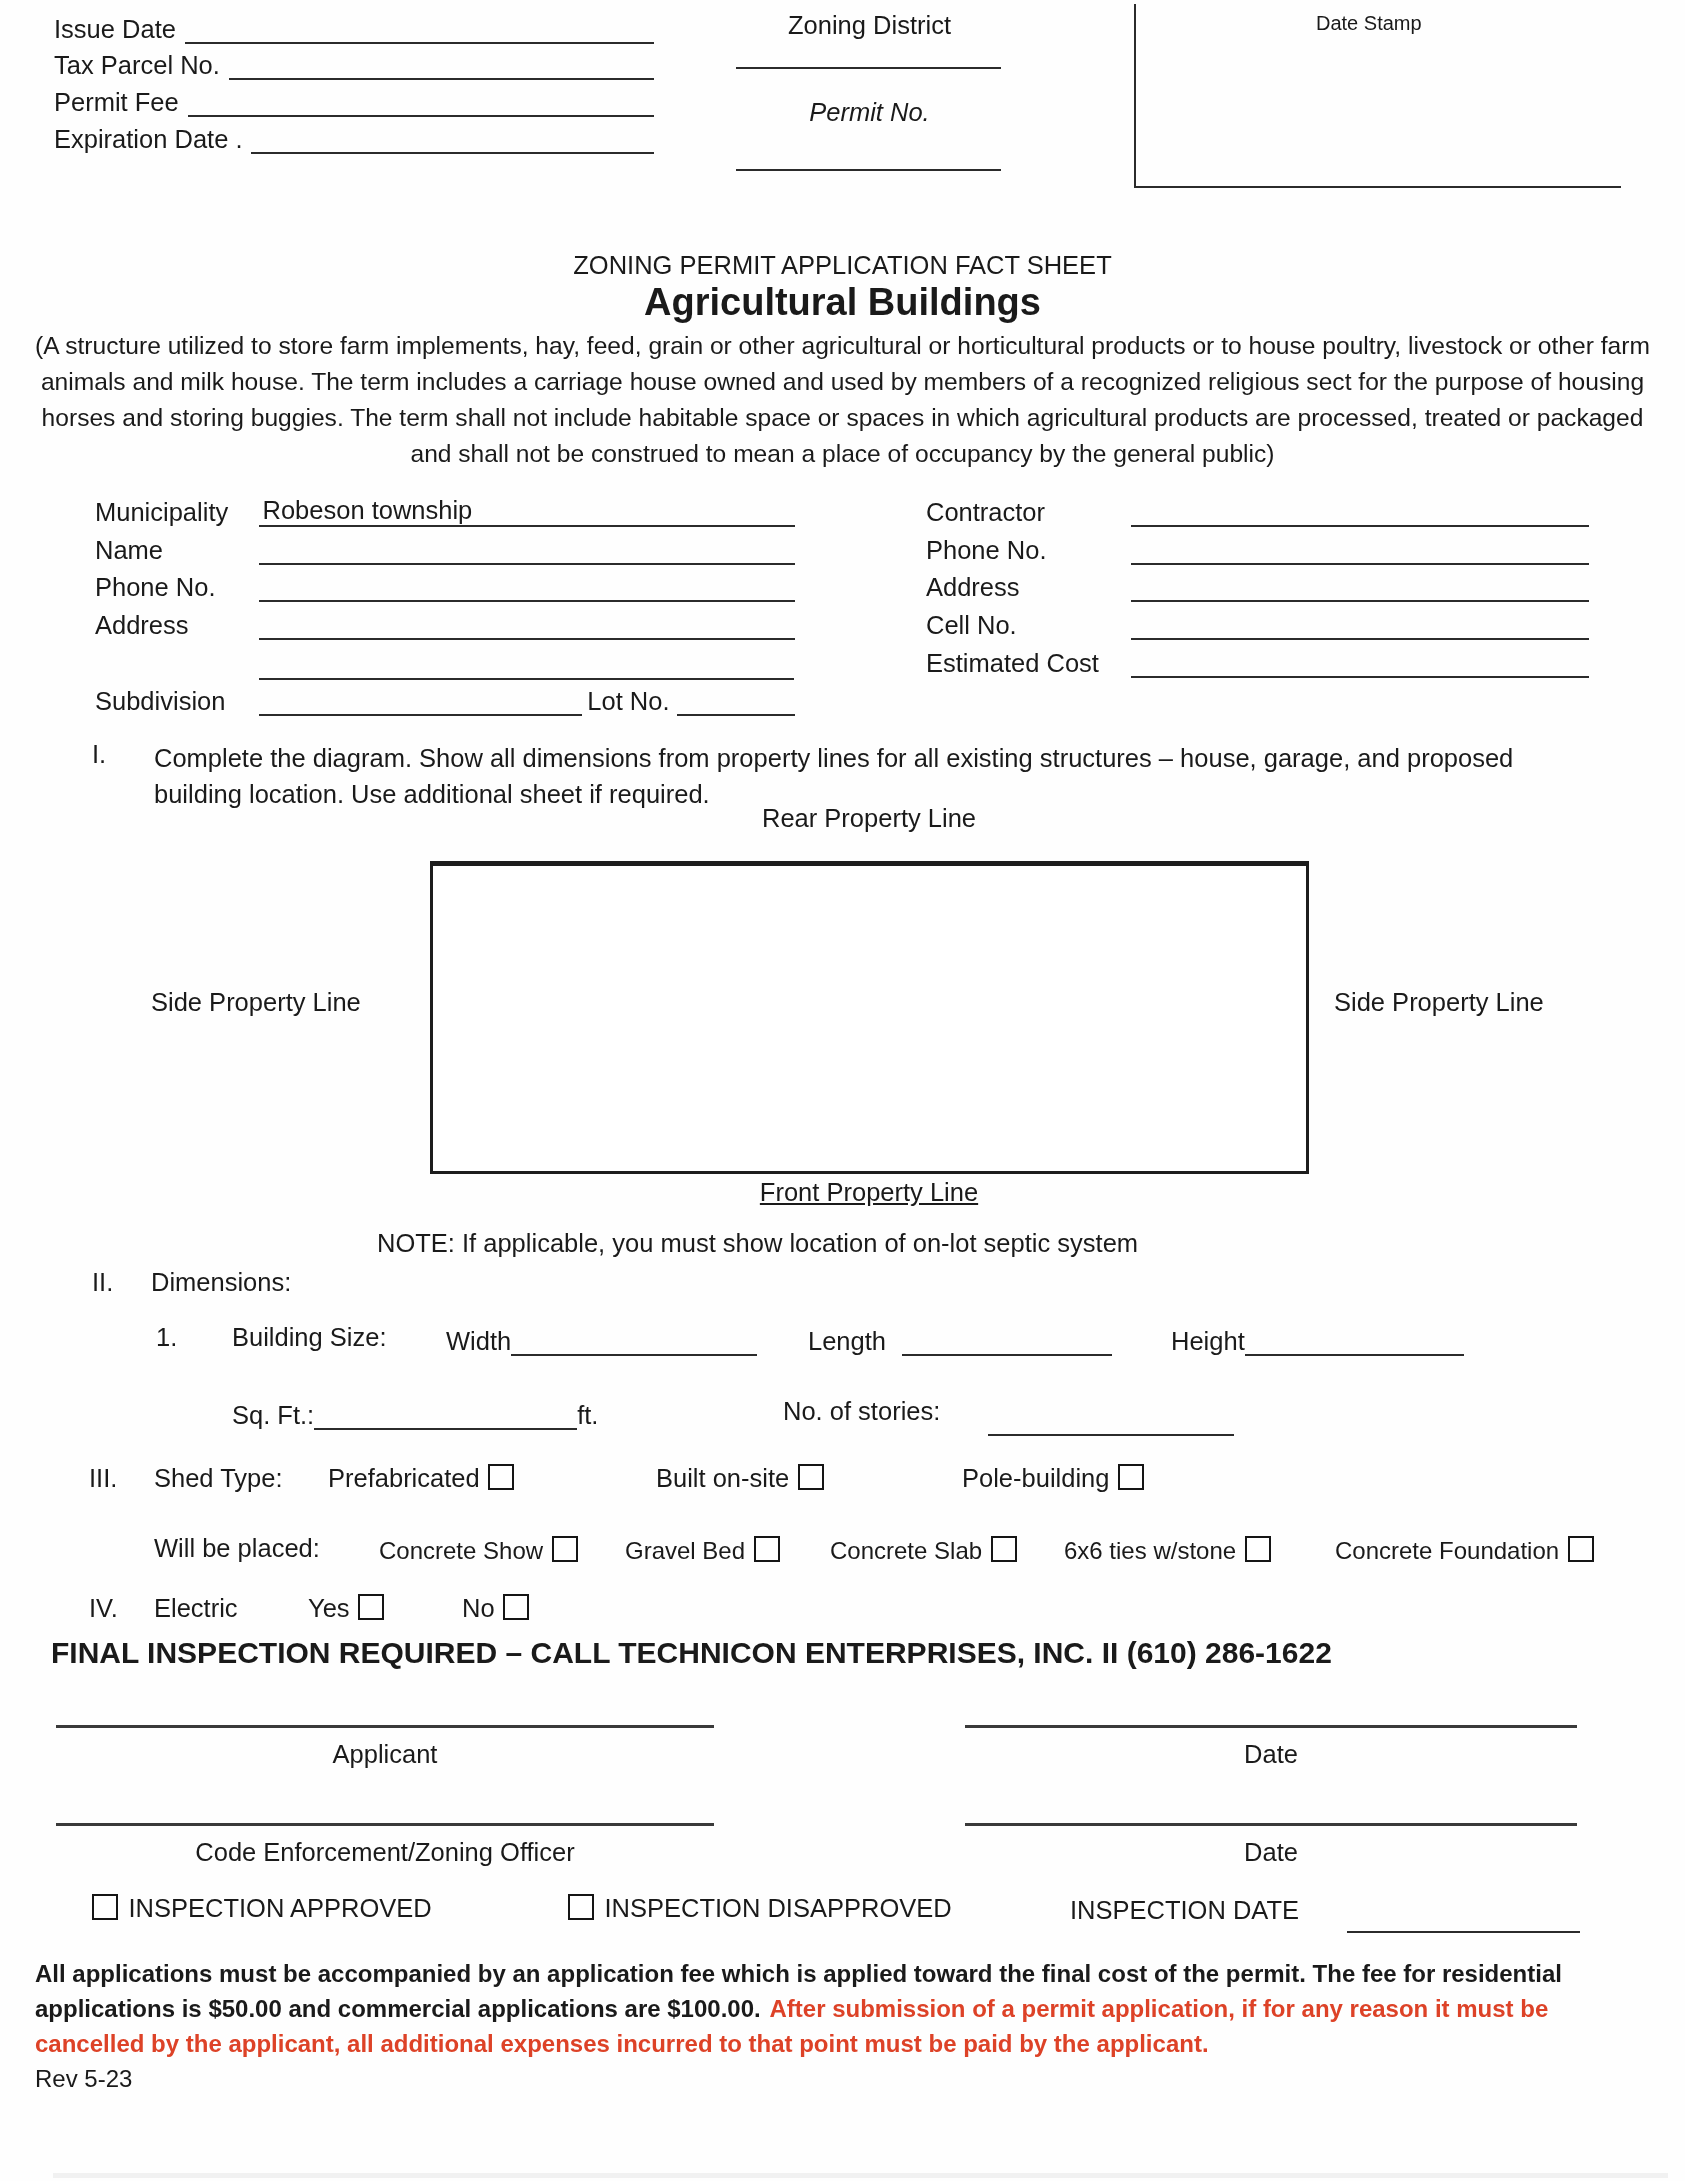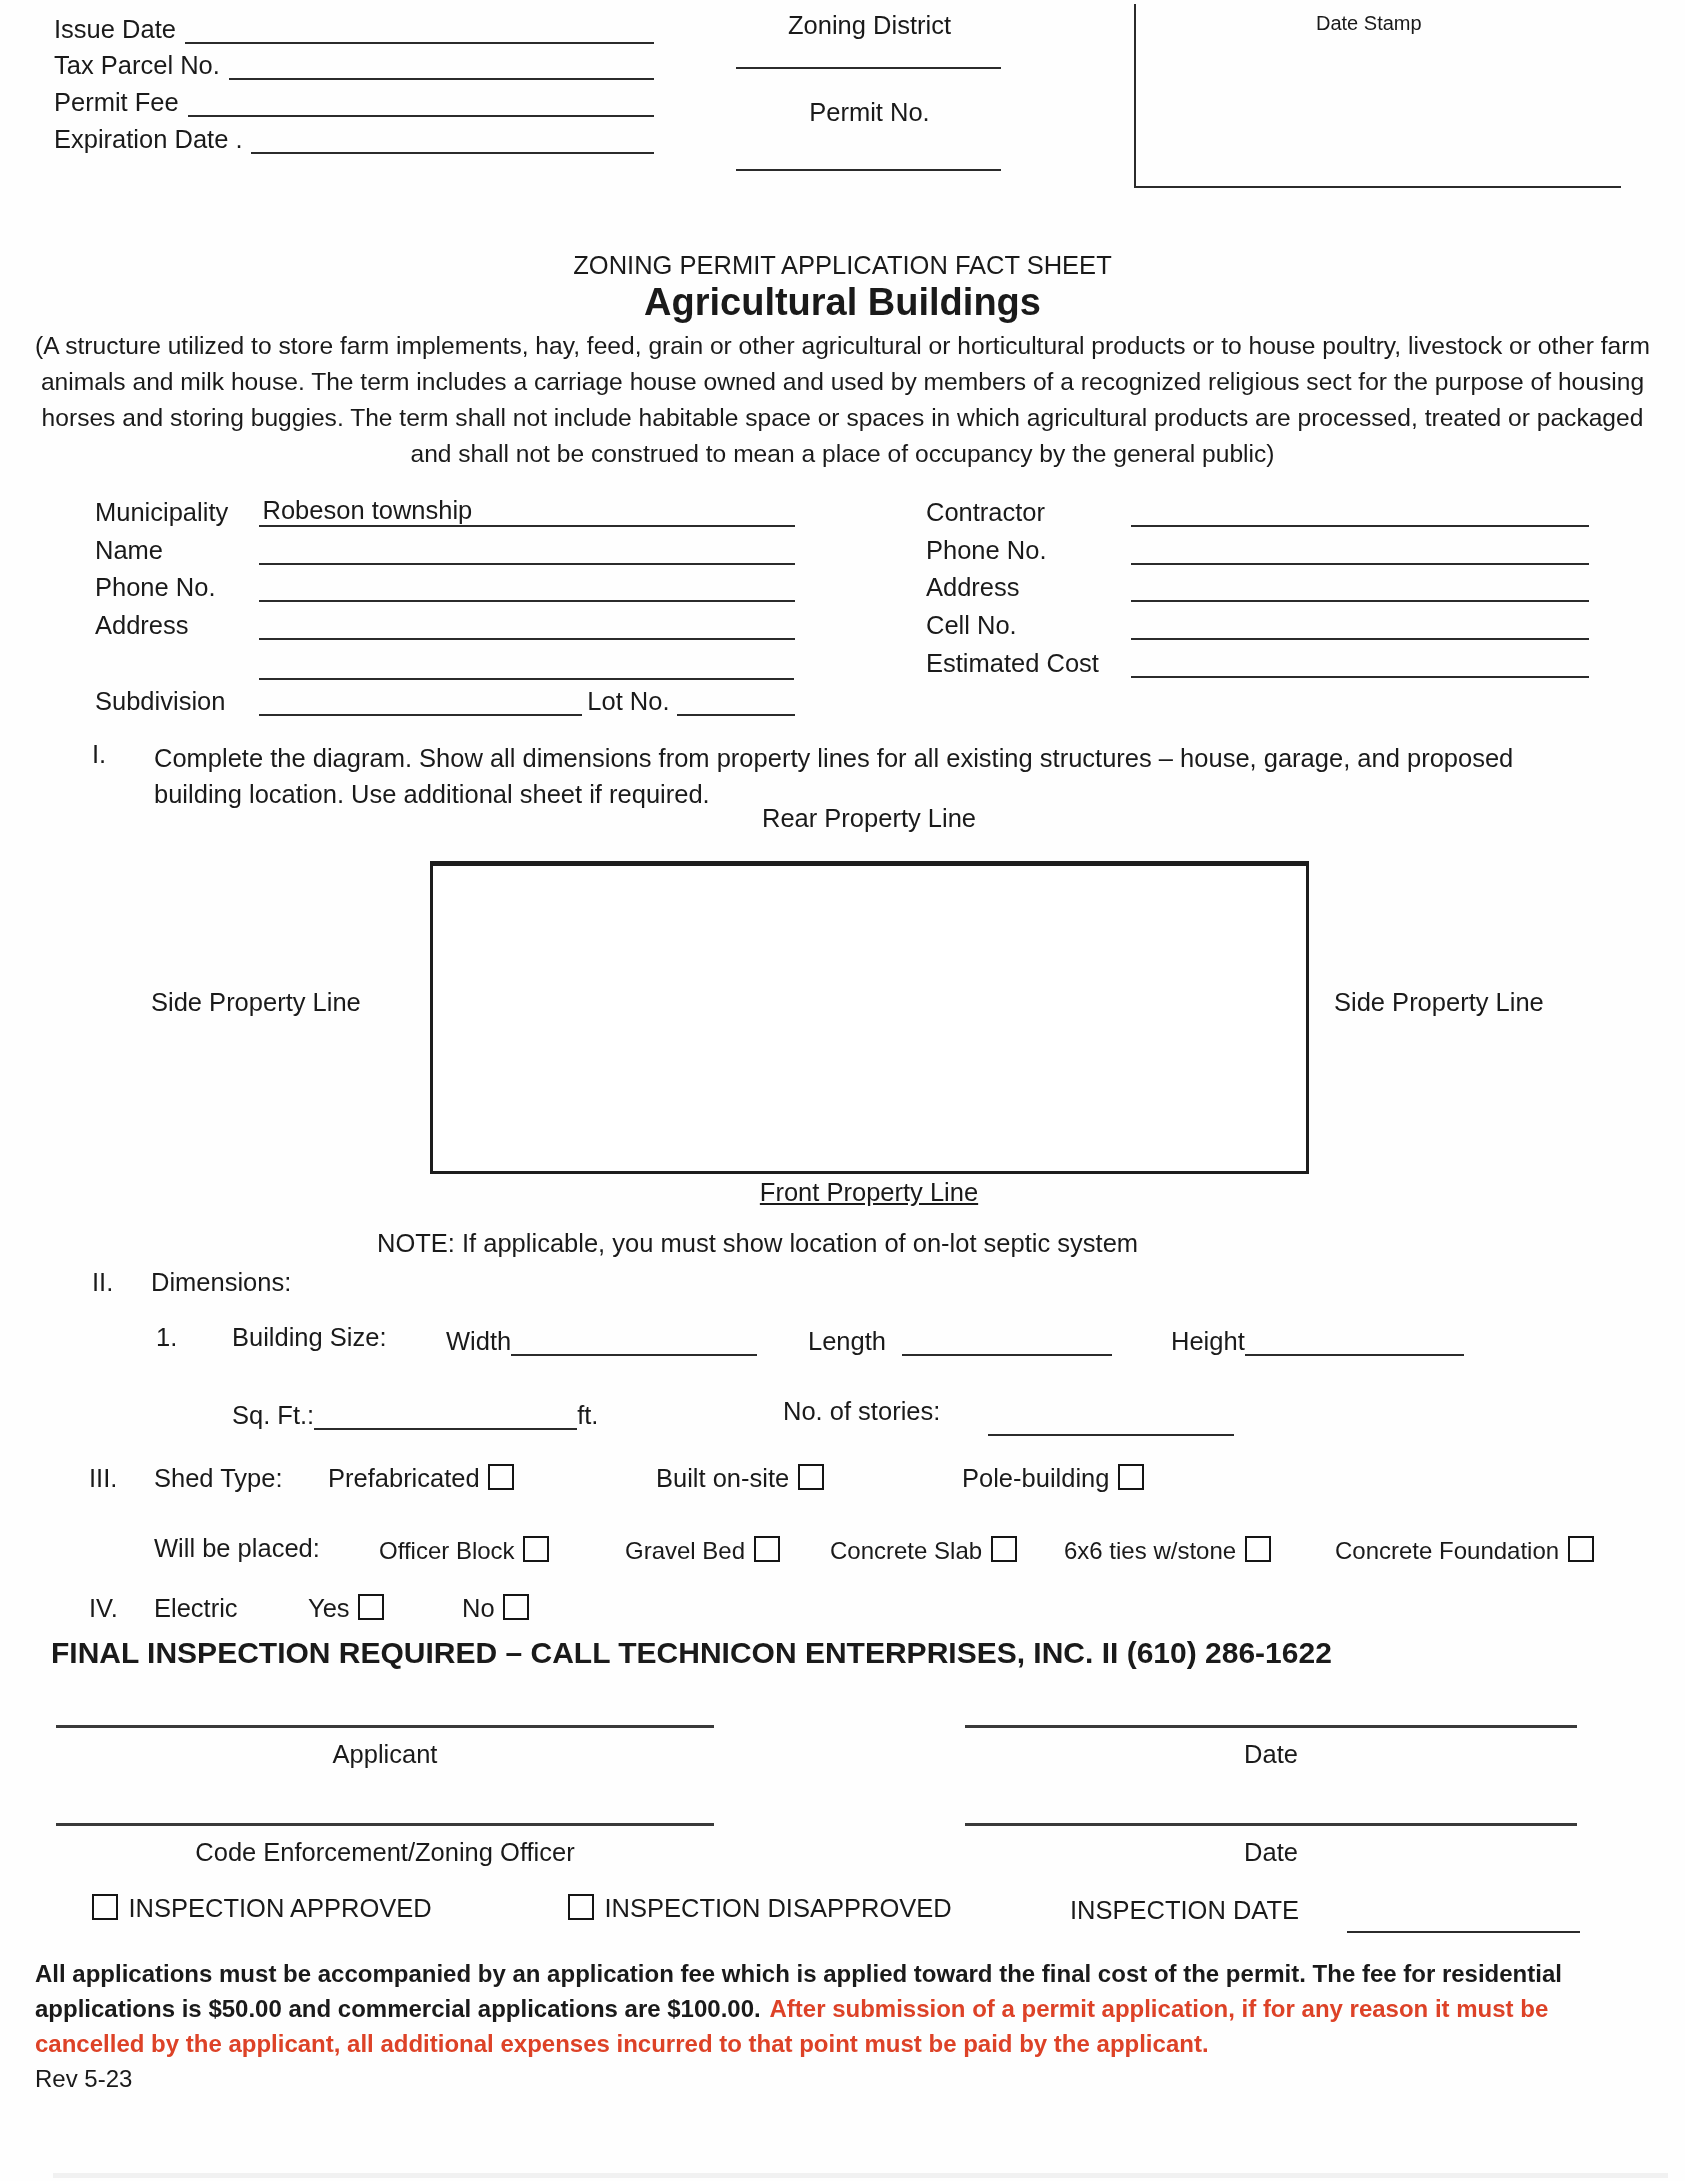--- a/index.html
+++ b/index.html
@@ -51,21 +51,21 @@
     <span class="lbl">Permit Fee</span>
     <span class="fill uline h10" style="margin-left:8.8px;"></span>
   </div>
   <div class="flexrow f29" style="left:54px;top:121px;width:600px;height:33px;">
     <span class="lbl">Expiration Date .</span>
     <span class="fill uline h10" style="margin-left:8.8px;"></span>
   </div>
 
   <div class="abs center f29" style="left:729px;top:10.5px;width:281px;">Zoning District</div>
   <div class="abs uline" style="left:736px;top:37px;width:265px;height:30px;"></div>
-  <div class="abs center f29" style="left:729px;top:98px;width:281px;">Permit No.</div>
+  <div class="abs center f29" style="left:729px;top:98px;width:281px;font-style:italic;">Permit No.</div>
   <div class="abs uline" style="left:736px;top:139px;width:265px;height:30px;"></div>
 
   <div class="abs" style="left:1134px;top:4.4px;width:485px;height:182px;border-left:2.6px solid #2b2b2b;border-bottom:2.6px solid #2b2b2b;">
     <span class="abs f23" style="left:180px;top:8px;">Date Stamp</span>
   </div>
 
   <div class="abs center f29" style="left:0;top:251px;width:1685px;">ZONING PERMIT APPLICATION FACT SHEET</div>
   <div class="abs center bold" style="left:0;top:281px;width:1685px;font-size:38px;">Agricultural Buildings</div>
   <div class="abs center wrap" style="left:35px;top:328px;width:1615px;line-height:36px;">(A structure utilized to store farm implements, hay, feed, grain or other agricultural or horticultural products or to house poultry, livestock or other farm animals and milk house.  The term includes a carriage house owned and used by members of a recognized religious sect for the purpose of housing horses and storing buggies. The term shall not include habitable space or spaces in which agricultural products are processed, treated or packaged and shall not be construed to mean a place of occupancy by the general public)</div>
 
@@ -157,21 +157,21 @@
   </div>
   <div class="abs f29" style="left:656px;top:1464px;">
     <span>Built on-site</span><span class="cb"></span>
   </div>
   <div class="abs f29" style="left:962px;top:1464px;">
     <span>Pole-building</span><span class="cb"></span>
   </div>
 
   <div class="abs f29" style="left:154px;top:1534px;">Will be placed:</div>
   <div class="abs f27" style="left:379px;top:1536px;">
-    <span>Officer Block</span><span class="cb"></span>
+    <span>Concrete Show</span><span class="cb"></span>
   </div>
   <div class="abs f27" style="left:625px;top:1536px;">
     <span>Gravel Bed</span><span class="cb"></span>
   </div>
   <div class="abs f27" style="left:830px;top:1536px;">
     <span>Concrete Slab</span><span class="cb"></span>
   </div>
   <div class="abs f27" style="left:1064px;top:1536px;">
     <span>6x6 ties w/stone</span><span class="cb"></span>
   </div>

